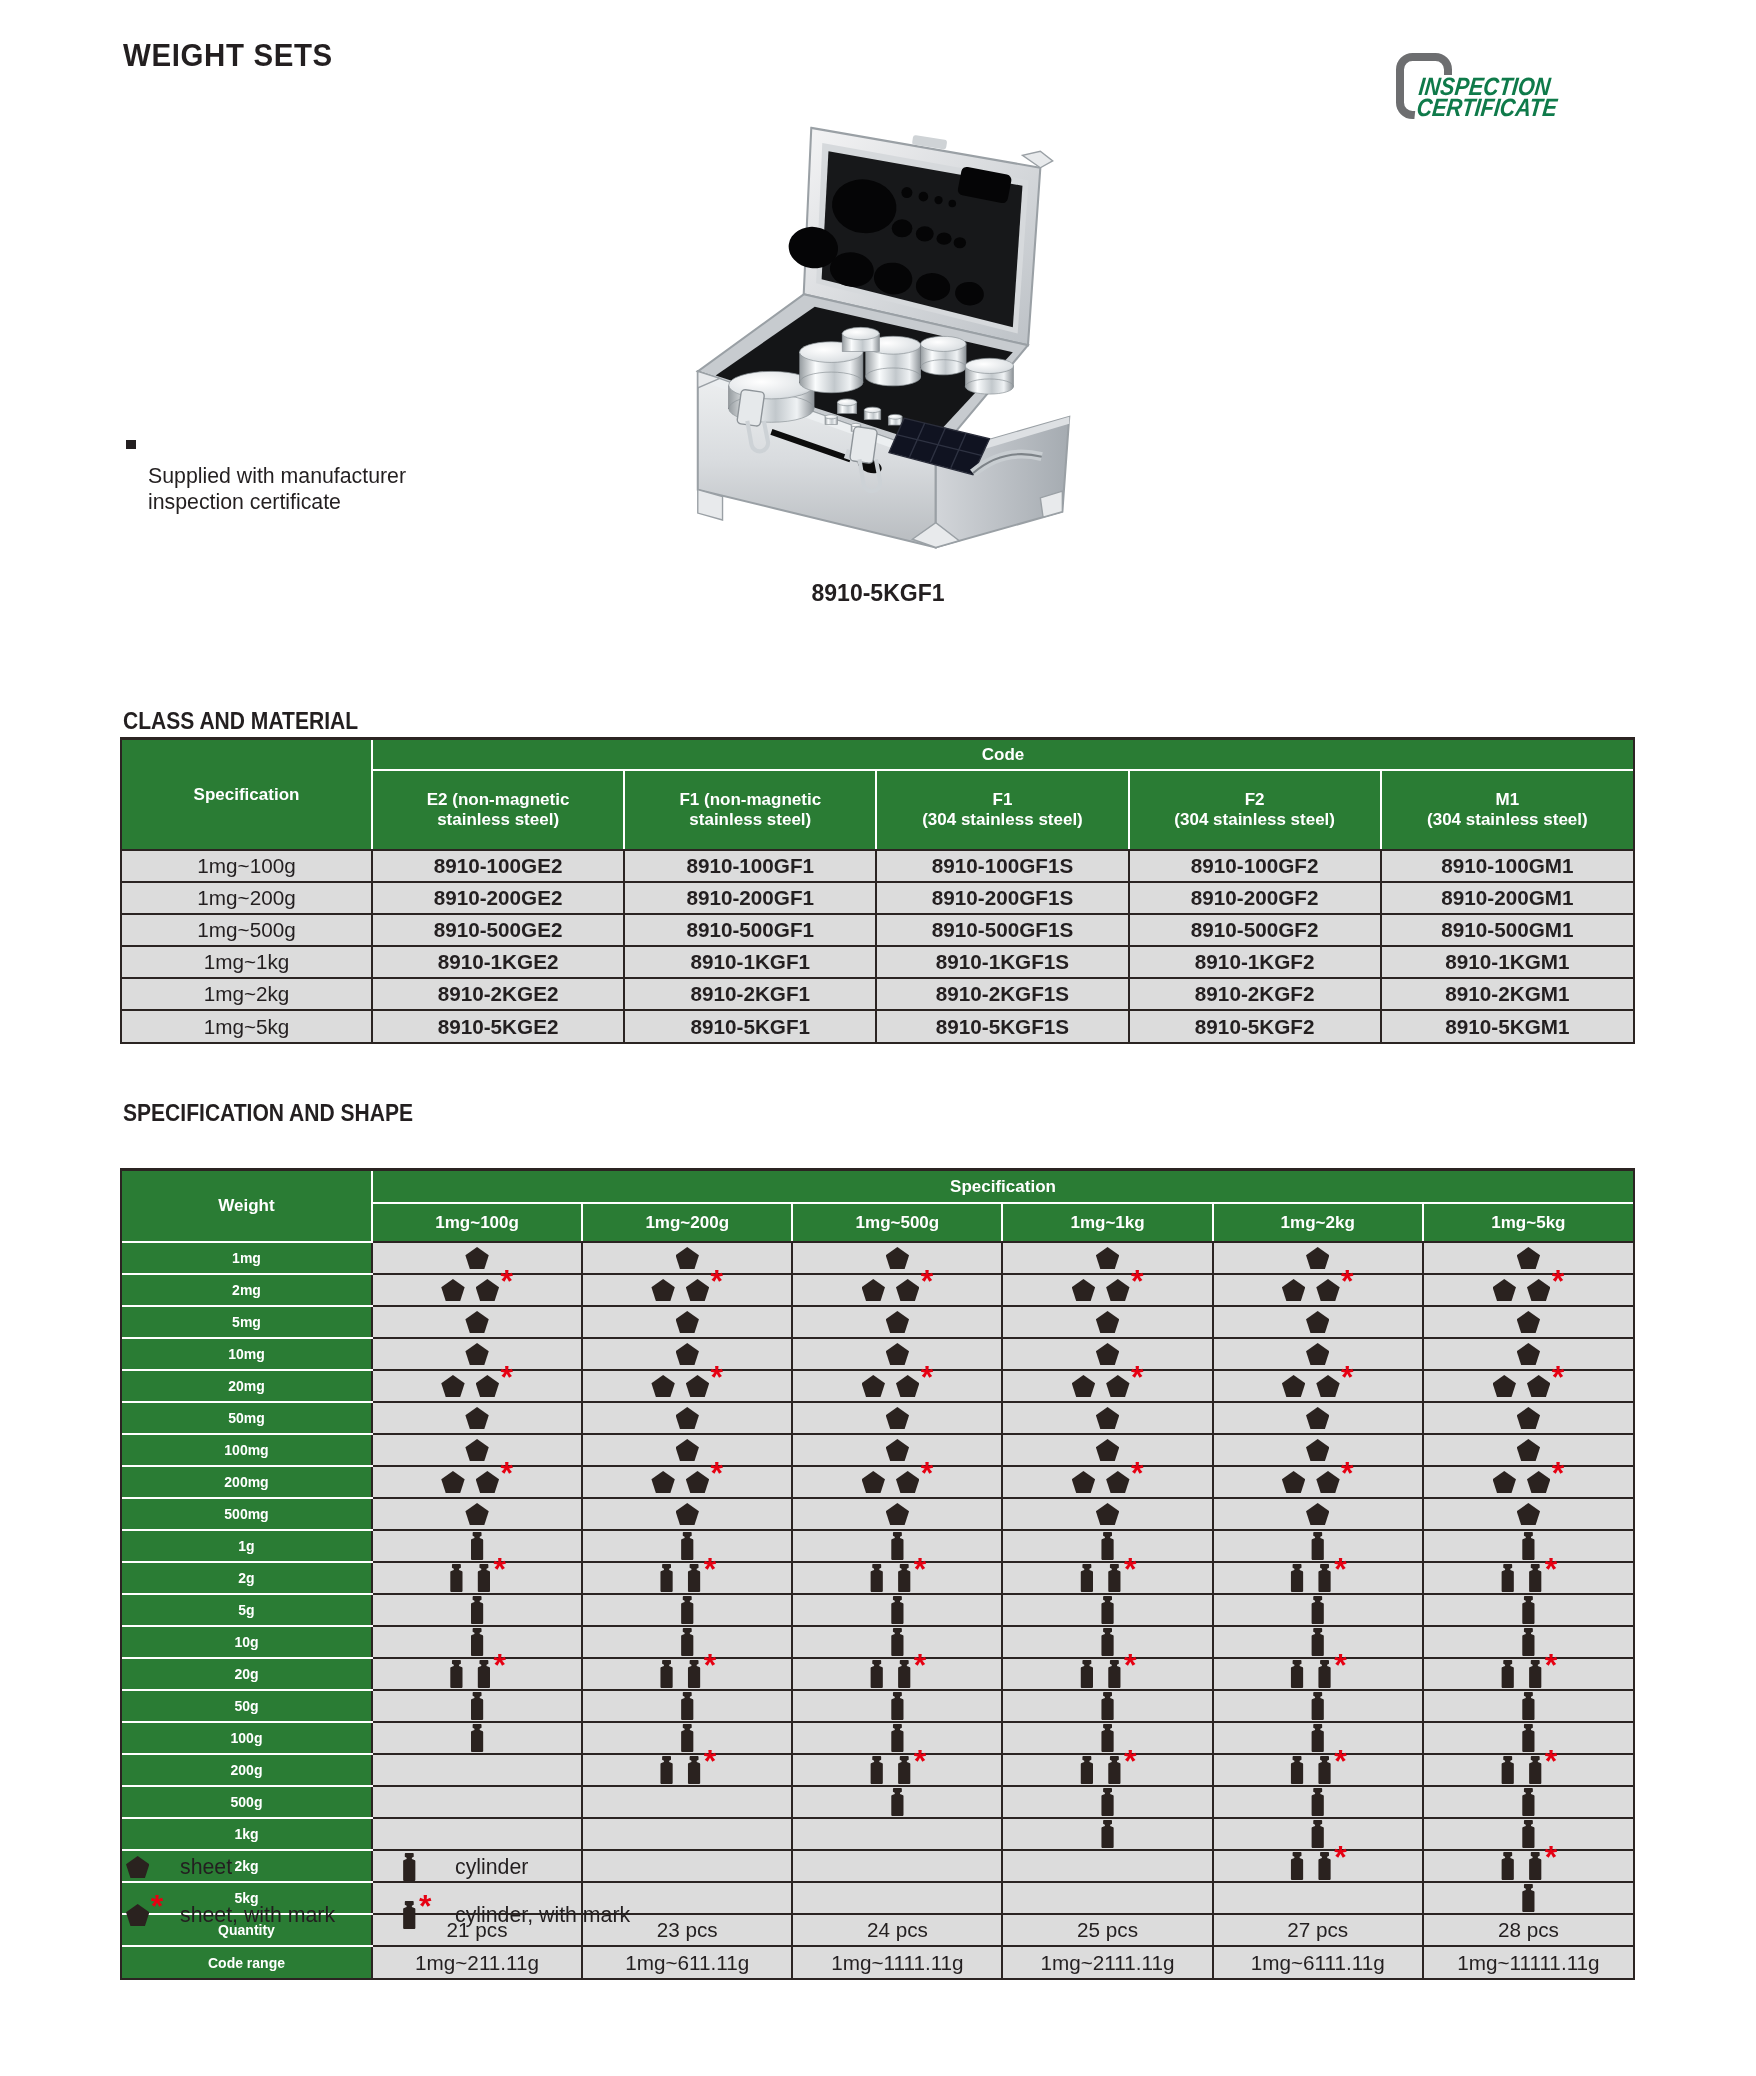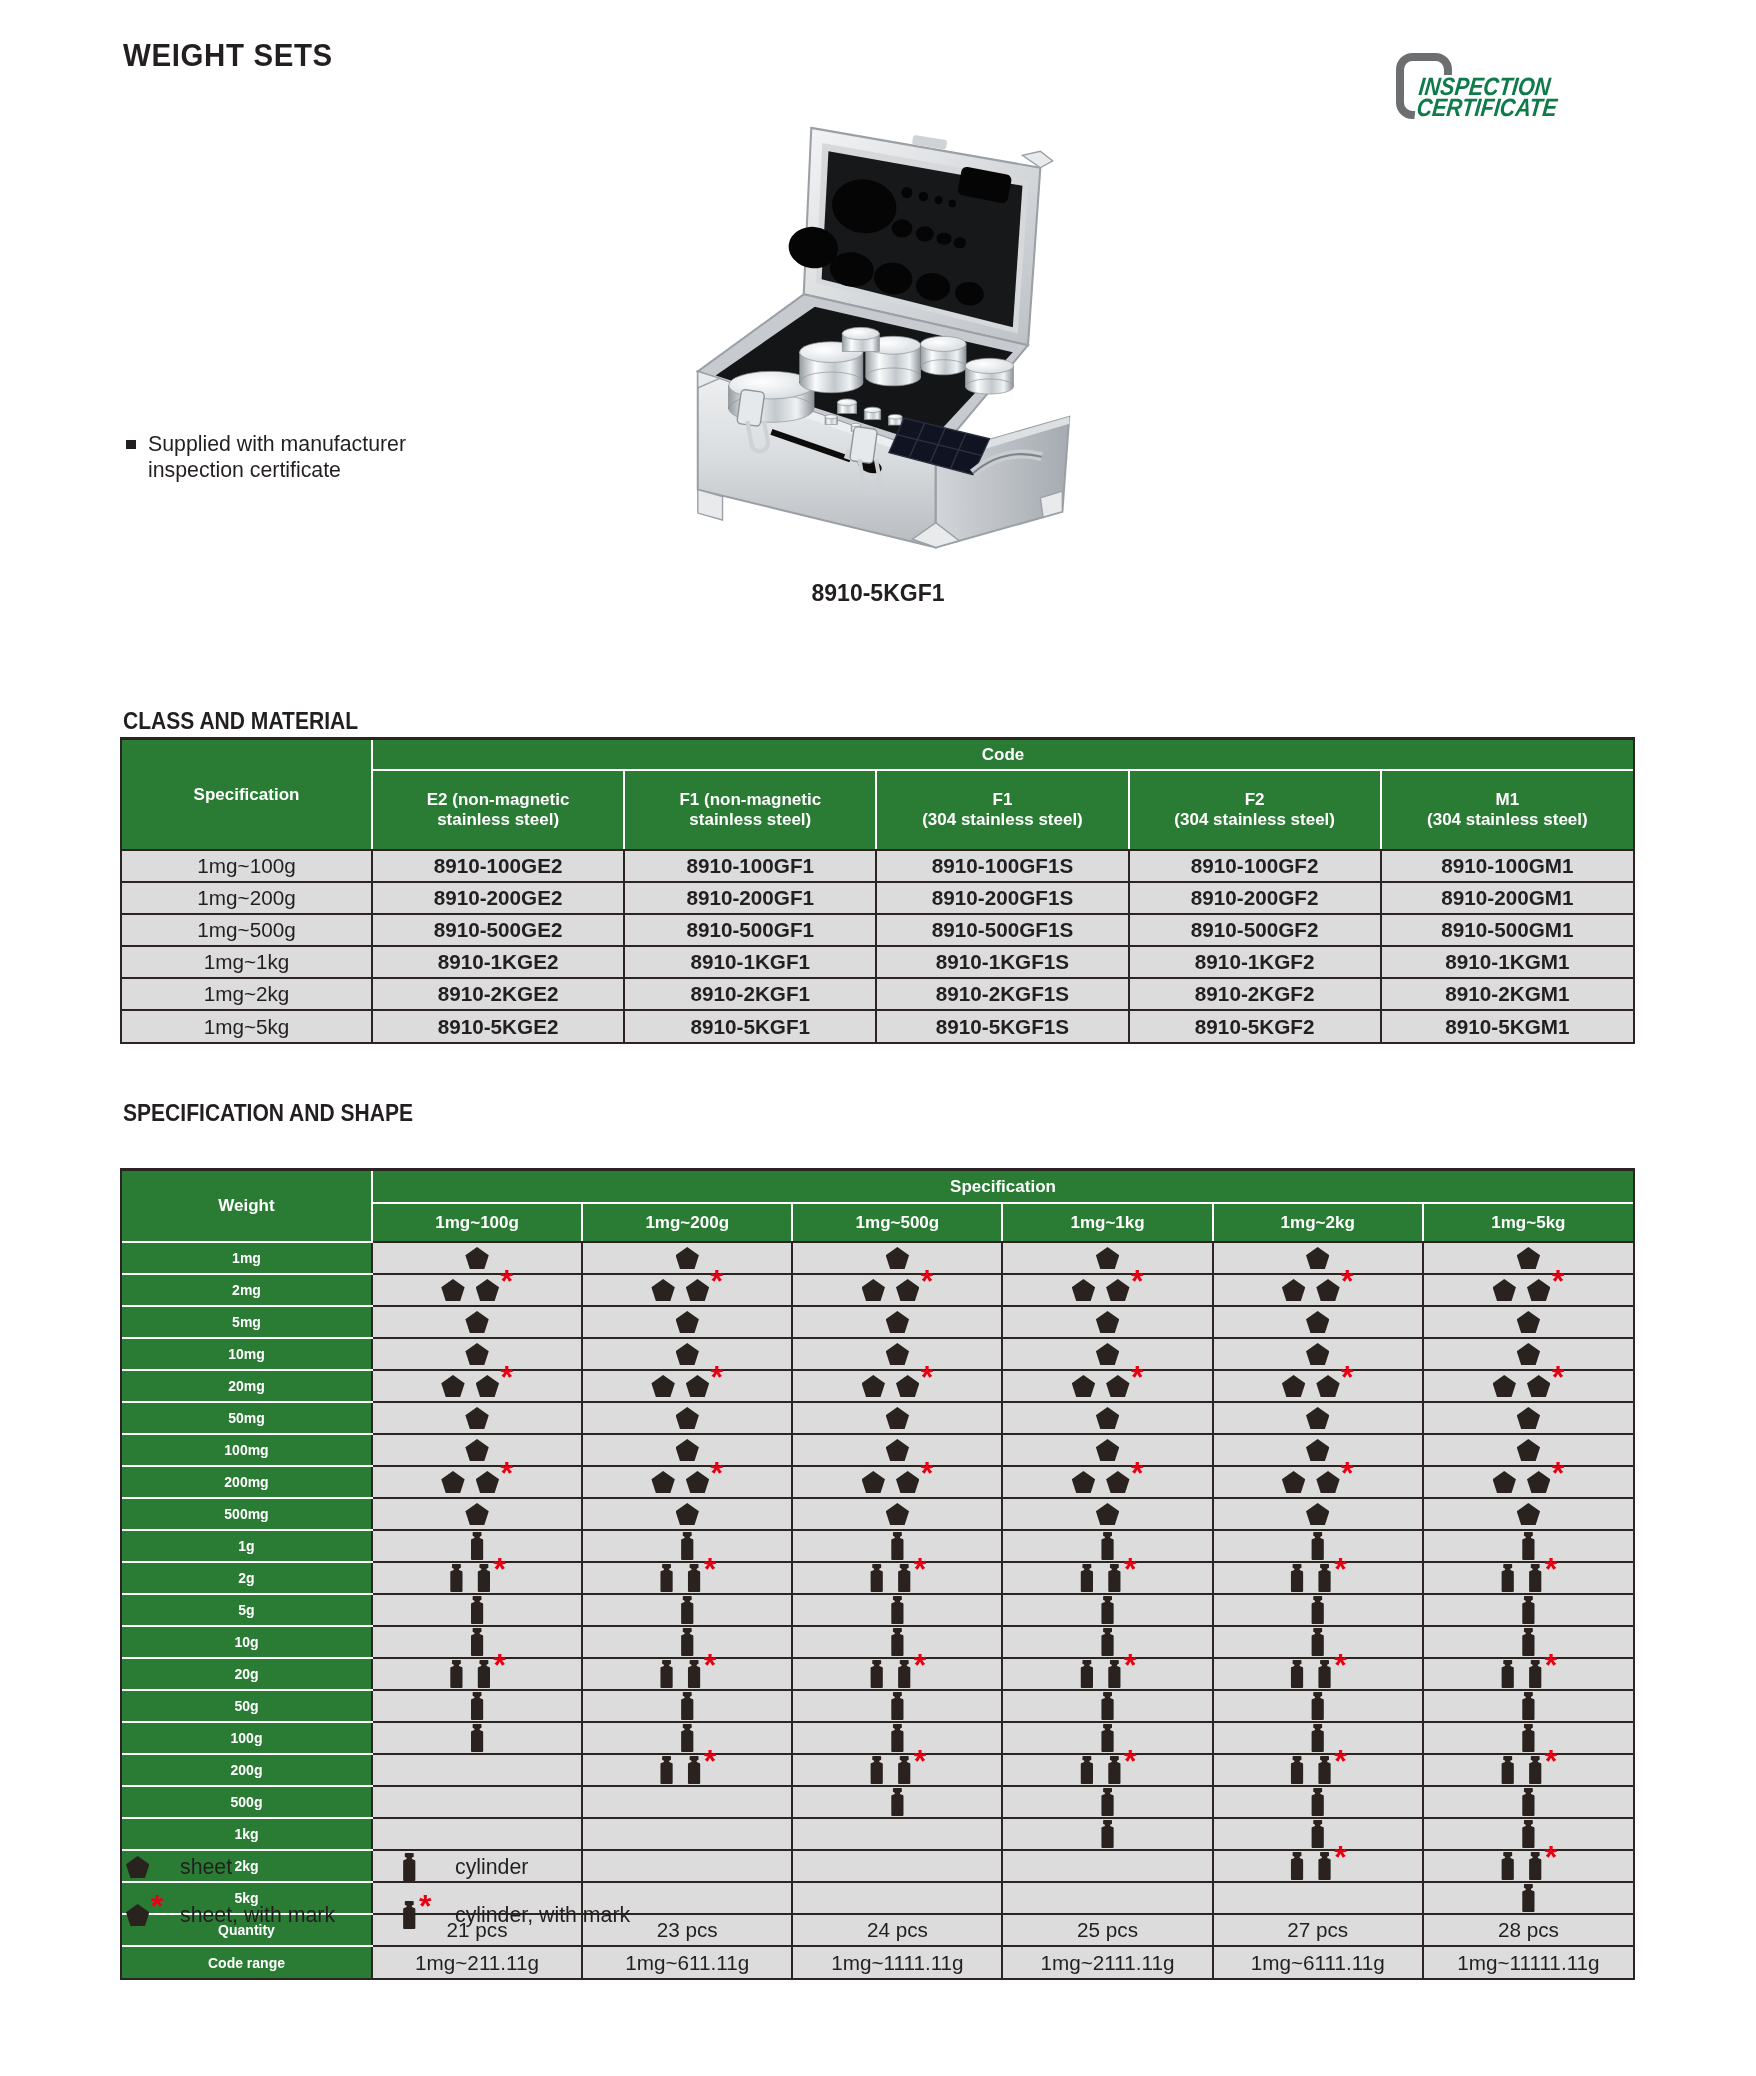--- a/index.html
+++ b/index.html
@@ -22,21 +22,21 @@
   .cert{position:absolute;left:1396px;top:41px;width:275px;height:83px;}
   .cert-frame{position:absolute;left:0;top:12.4px;width:56px;height:66px;
               border:8.3px solid #6d6e70;border-radius:16.5px;}
   .cert-text{position:absolute;left:23.4px;top:34px;background:#fff;padding:1.4px 5.5px 2.8px 1.4px;
              font-style:italic;font-weight:bold;color:var(--logo-green);
              font-size:25px;line-height:0.84;letter-spacing:0;
              transform:skewX(-6deg) scaleX(0.86);transform-origin:left top;white-space:nowrap;}
 
   .bullet{position:absolute;left:126px;top:432px;display:flex;gap:12.4px;width:344px;}
   .bullet-sq{width:9.6px;height:9.6px;background:var(--ink);margin-top:7.6px;flex:0 0 auto;}
-  .bullet-text{font-size:21.3px;line-height:1.22;white-space:pre-line;}
+  .bullet-text{font-size:21.3px;line-height:1.22;white-space:pre-line;margin-top:32px;}
 
   .product{position:absolute;left:651px;top:110px;width:454px;}
   .caption{position:absolute;left:651px;top:580px;width:454px;text-align:center;
            font-size:23px;font-weight:bold;}
 
   .sec-h{position:absolute;font-size:23.4px;font-weight:bold;
          transform:scaleX(0.9);transform-origin:left center;letter-spacing:0;}
   .h-class{left:123px;top:708px;}
   .h-spec{left:123px;top:1100px;}
 

